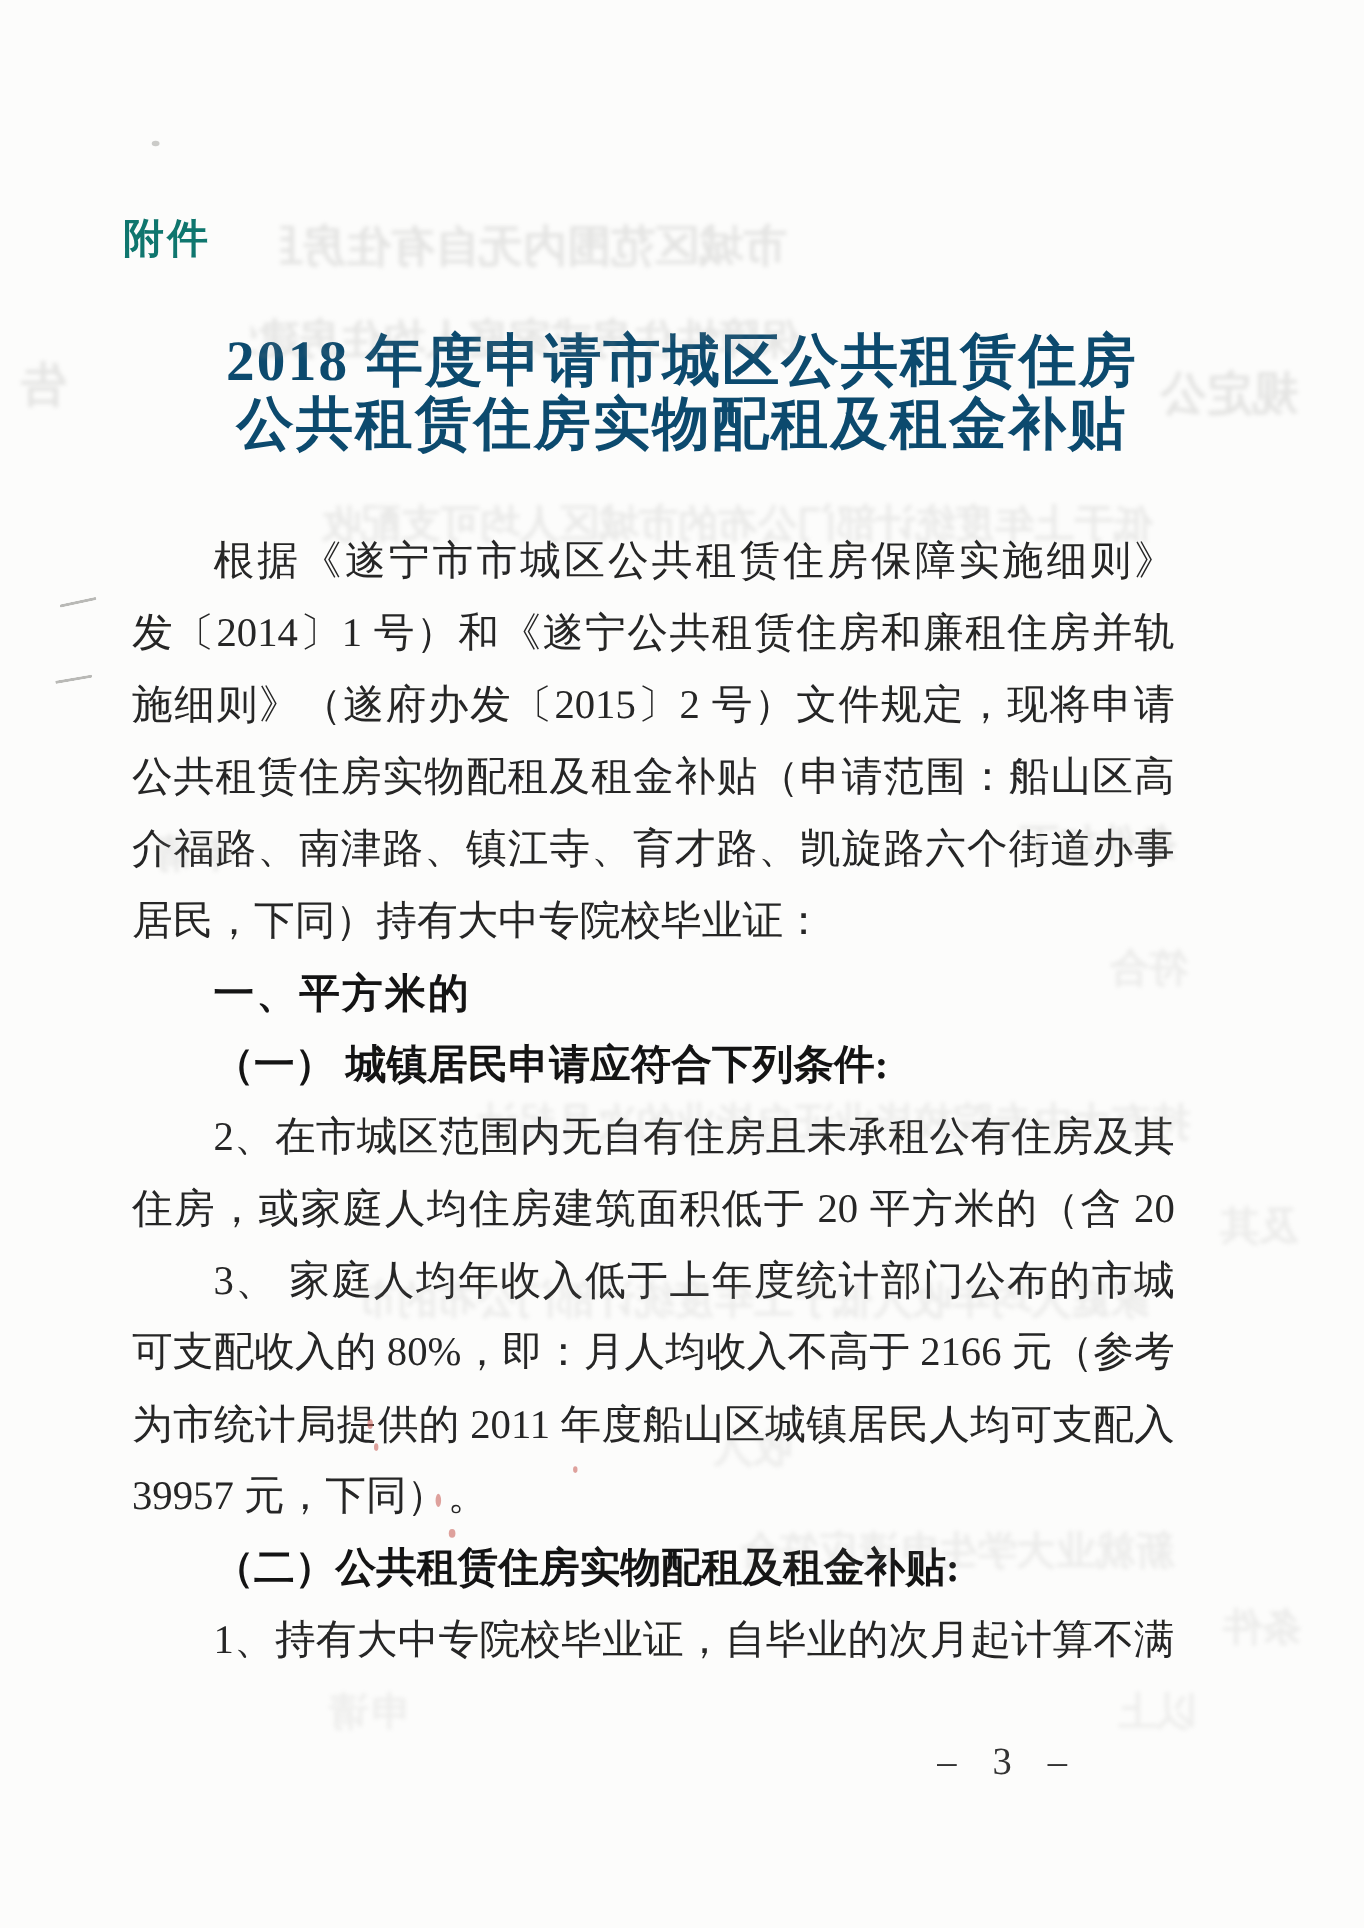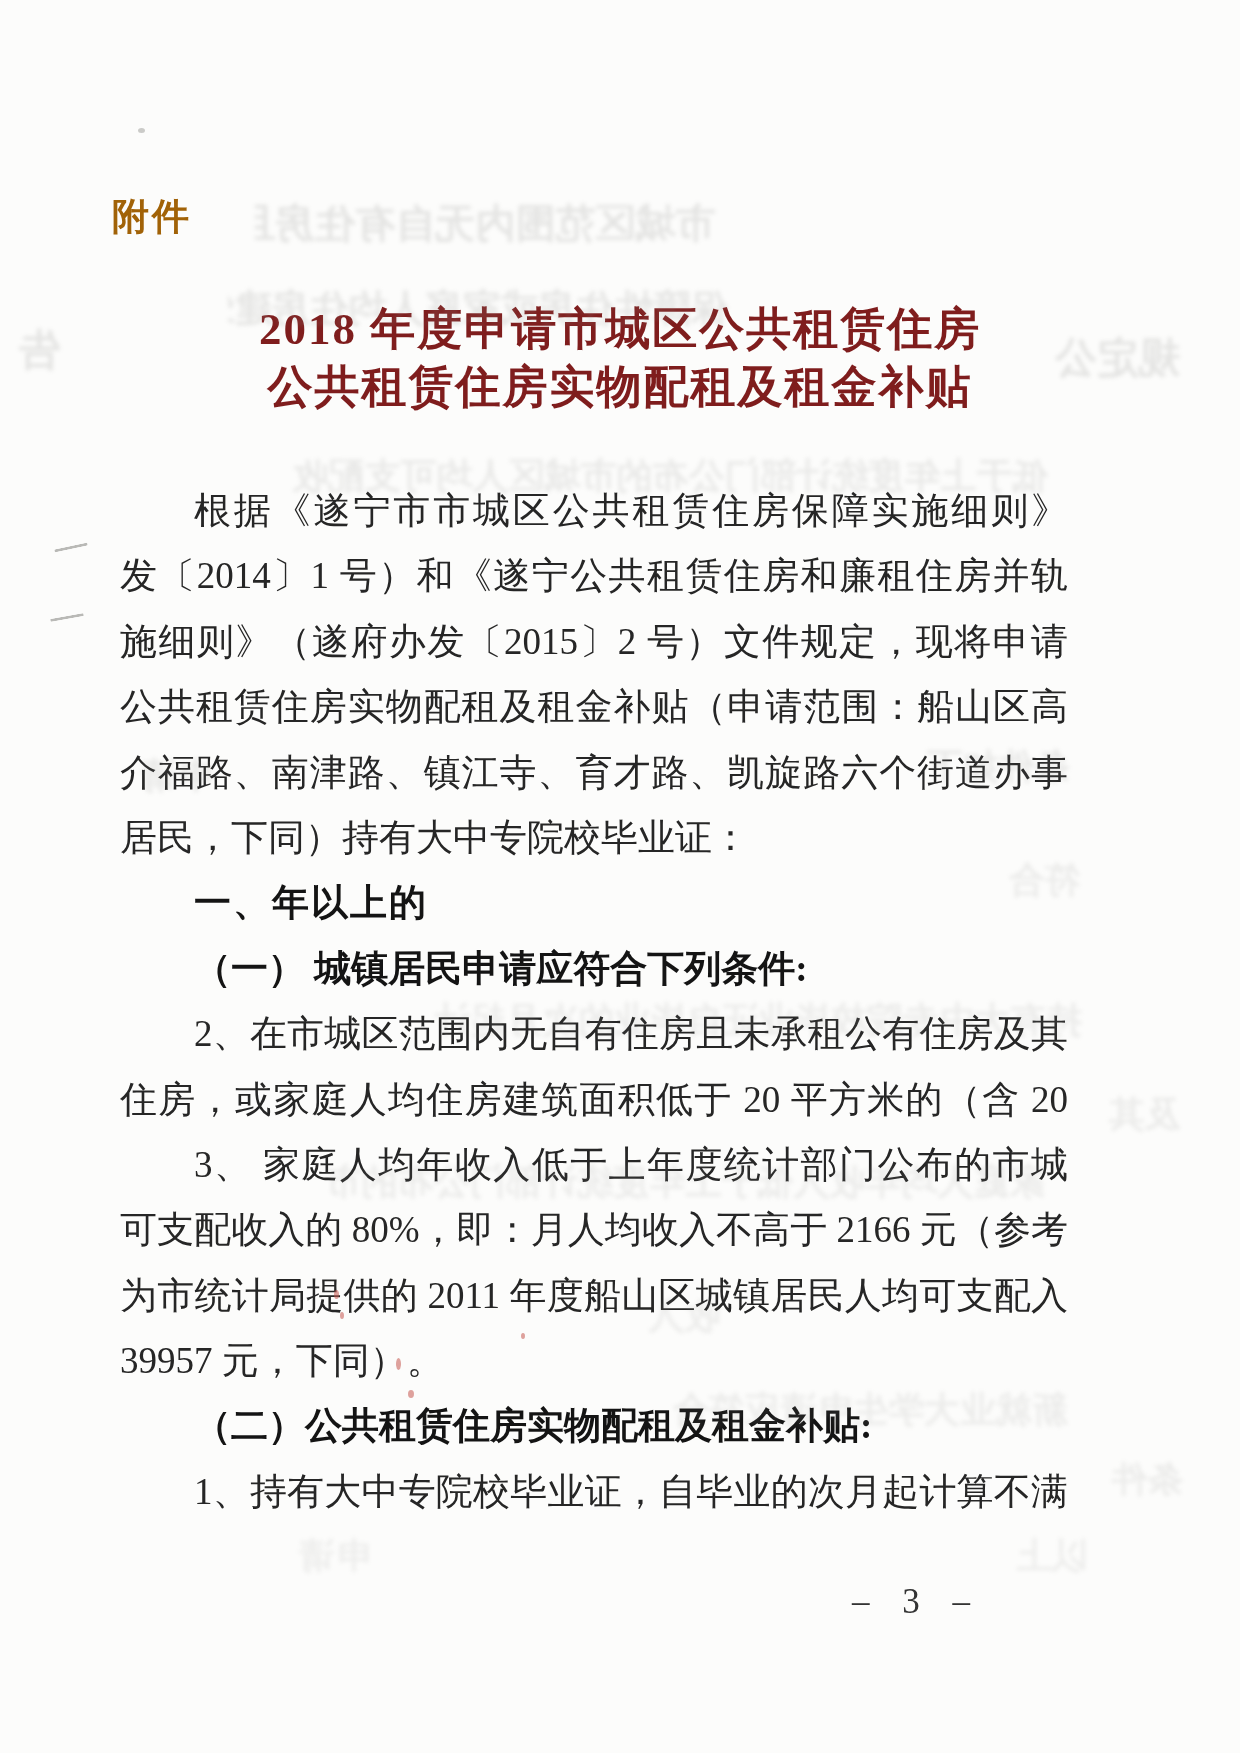--- a/index.html
+++ b/index.html
@@ -8,27 +8,27 @@
     width:1240px; height:1753px;
     background:#fcfcfb;
     font-family:"Liberation Serif", serif;
     color:#1f1f1f;
     overflow:hidden;
   }
   .attachment-label {
     position:absolute; left:112px; top:192px;
     font-family:Liberation Sans, sans-serif;
     font-weight:600; font-size:37px; letter-spacing:3px;
-    color:#a16207;
+    color:#0f766e;
   }
   .doc-title {
     position:absolute; left:0; top:300px; width:1240px;
     text-align:center;
-    font-weight:bold; font-size:45px; line-height:58px;
-    letter-spacing:2px; color:#7f1d1d;
+    font-weight:bold; font-size:52px; line-height:58px;
+    letter-spacing:2px; color:#0c4a6e;
   }
   .body-text {
     position:absolute; left:120px; top:478px; width:948px;
     font-size:37px; color:#262626;
   }
   .line {
     height:65.4px; line-height:65.4px;
     overflow:hidden;
   }
   .line.justify { text-align:justify; text-align-last:justify; text-justify:inter-character; }
@@ -73,21 +73,21 @@
     <div>公共租赁住房实物配租及租金补贴</div>
   </div>
 
   <div class="body-text" id="body-lines">
       <div class="line indent justify">根据《遂宁市市城区公共租赁住房保障实施细则》（遂住保</div>
       <div class="line justify">发〔2014〕1 号）和《遂宁公共租赁住房和廉租住房并轨运行实</div>
       <div class="line justify">施细则》（遂府办发〔2015〕2 号）文件规定，现将申请市城区</div>
       <div class="line justify">公共租赁住房实物配租及租金补贴（申请范围：船山区高升街、</div>
       <div class="line justify">介福路、南津路、镇江寺、育才路、凯旋路六个街道办事处辖区</div>
       <div class="line">居民，下同）持有大中专院校毕业证：</div>
-      <div class="line indent bold sans">一、年以上的</div>
+      <div class="line indent bold sans">一、平方米的</div>
       <div class="line indent bold">（一） 城镇居民申请应符合下列条件:</div>
       <div class="line indent justify">2、在市城区范围内无自有住房且未承租公有住房及其他保障性</div>
       <div class="line justify">住房，或家庭人均住房建筑面积低于 20 平方米的（含 20 平方米）；</div>
       <div class="line indent justify">3、 家庭人均年收入低于上年度统计部门公布的市城区人均</div>
       <div class="line justify">可支配收入的 80%，即：月人均收入不高于 2166 元（参考依据</div>
       <div class="line justify">为市统计局提供的 2011 年度船山区城镇居民人均可支配入</div>
       <div class="line">39957 元，下同）。</div>
       <div class="line indent bold">（二）公共租赁住房实物配租及租金补贴:</div>
       <div class="line indent justify">1、持有大中专院校毕业证，自毕业的次月起计算不满 5 年；</div>
     </div>

